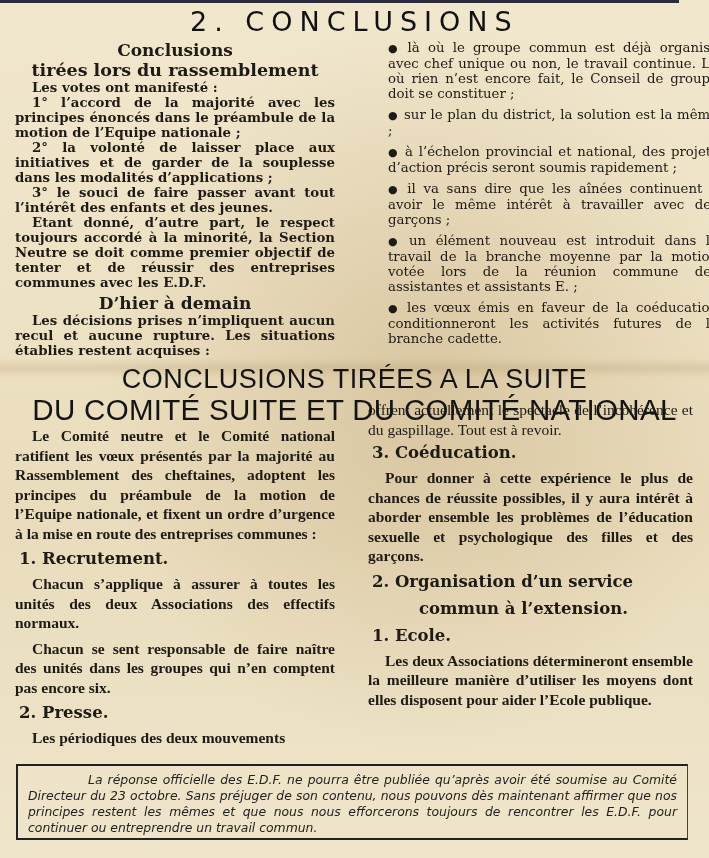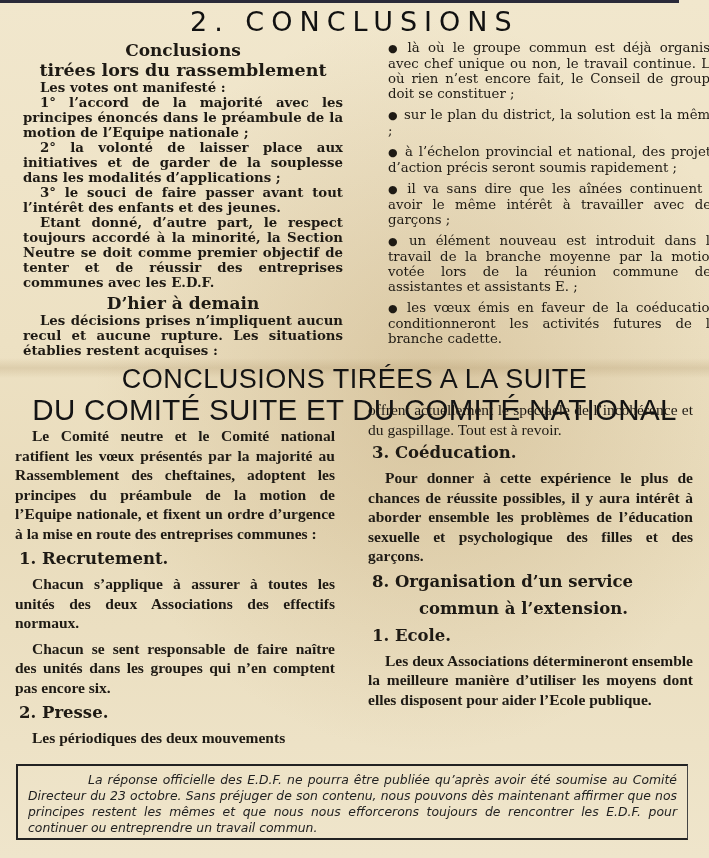--- a/index.html
+++ b/index.html
@@ -12,21 +12,21 @@
     color: #1e1a14;
     position: relative;
     font-family: "DejaVu Serif", serif;
   }
   .topline { position: absolute; left: 0; right: 30px; top: 0; height: 3px; background: #2a2a3a; }
   .top-title {
     position: absolute; left: 190px; top: 6px;
     font-family: "DejaVu Sans", sans-serif;
     font-size: 27px; letter-spacing: 7px; font-weight: normal; color: #111;
   }
-  .col-left { position: absolute; left: 23px; top: 40px; width: 320px; }
+  .col-left { position: absolute; left: 15px; top: 40px; width: 320px; }
   .col-right { position: absolute; left: 388px; top: 40px; width: 330px; }
   .h-center { text-align: center; font-weight: bold; margin: 0; }
   .h1 { font-size: 17px; line-height: 20px; }
   .small { font-size: 13.3px; line-height: 15px; text-align: justify; margin: 0; }
   .indent { text-indent: 17px; font-weight: bold; }
   .bullet { margin: 0 0 6px 0; font-size: 13.3px; line-height: 15px; text-align: justify; }
   .bullet .dot { font-size: 11px; margin-right: 6px; }
   .band-title {
     position: absolute; left: 0; width: 709px; text-align: center;
     font-family: "Liberation Sans", sans-serif; color: #141414;
@@ -88,21 +88,21 @@
   <p class="p2 indent">Chacun s’applique à assurer à toutes les unités des deux Associations des effectifs normaux.</p>
   <p class="p2 indent" style="margin-top:6px">Chacun se sent responsable de faire naître des unités dans les groupes qui n’en comptent pas encore six.</p>
   <p class="h2">2. Presse.</p>
   <p class="p2 indent">Les périodiques des deux mouvements</p>
 </div>
 
 <div class="col2-right">
   <p class="p2">offrent actuellement le spectacle de l’incohérence et du gaspillage. Tout est à revoir.</p>
   <p class="h2" style="margin-top:2px">3. Coéducation.</p>
   <p class="p2 indent">Pour donner à cette expérience le plus de chances de réussite possibles, il y aura intérêt à aborder ensemble les problèmes de l’éducation sexuelle et psychologique des filles et des garçons.</p>
-  <p class="h2" style="margin-top:4px">8. Organisation d’un service</p>
+  <p class="h2" style="margin-top:4px">2. Organisation d’un service</p>
   <p class="h2 h2b">commun à l’extension.</p>
   <p class="h2" style="margin-top:4px">1. Ecole.</p>
   <p class="p2 indent">Les deux Associations détermineront ensemble la meilleure manière d’utiliser les moyens dont elles disposent pour aider l’Ecole publique.</p>
 </div>
 
 <div class="notice">
   <p style="text-indent:60px">La réponse officielle des E.D.F. ne pourra être publiée qu’après avoir été soumise au Comité Directeur du 23 octobre. Sans préjuger de son contenu, nous pouvons dès maintenant affirmer que nos principes restent les mêmes et que nous nous efforcerons toujours de rencontrer les E.D.F. pour continuer ou entreprendre un travail commun.</p>
 </div>
 
 </body></html>

